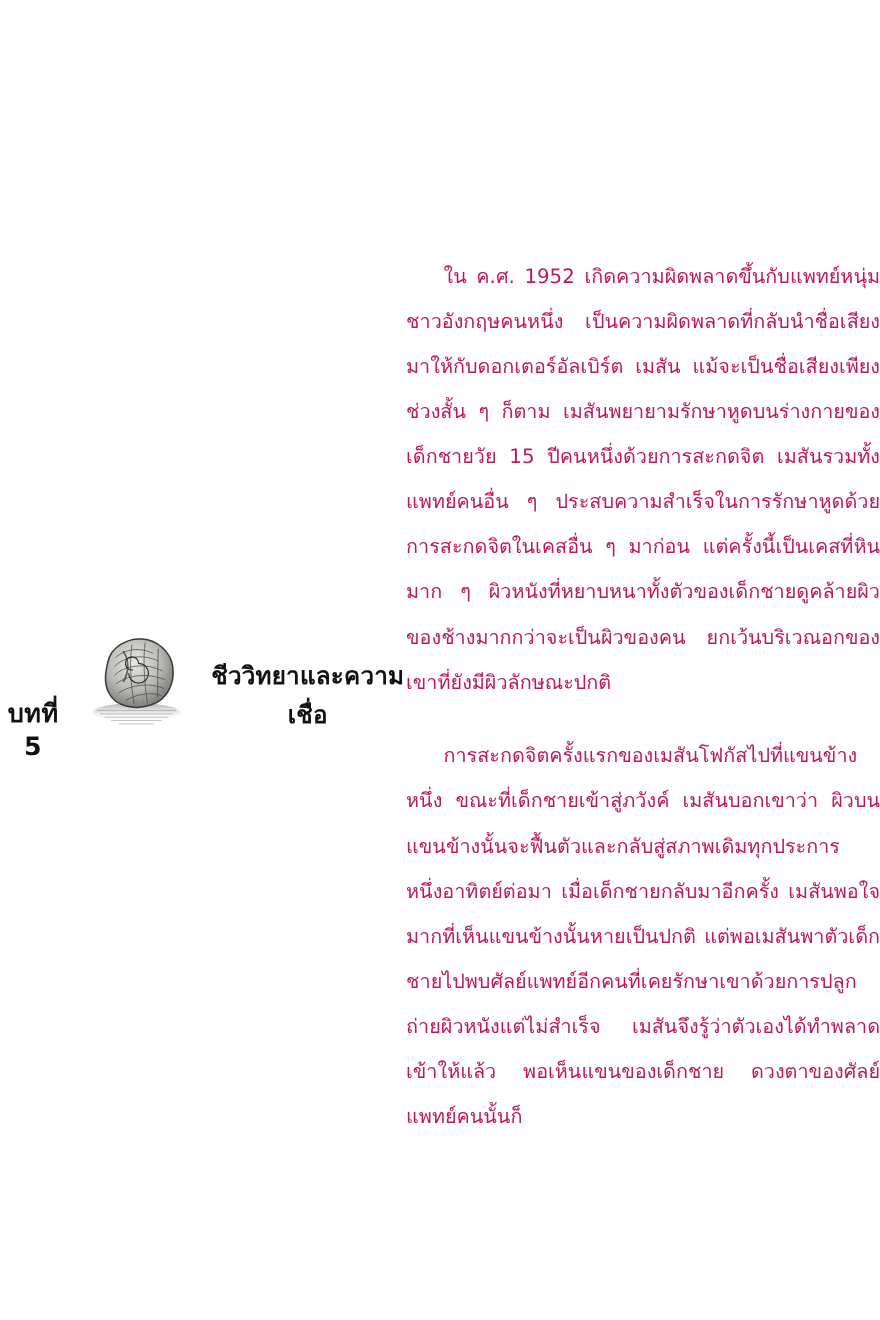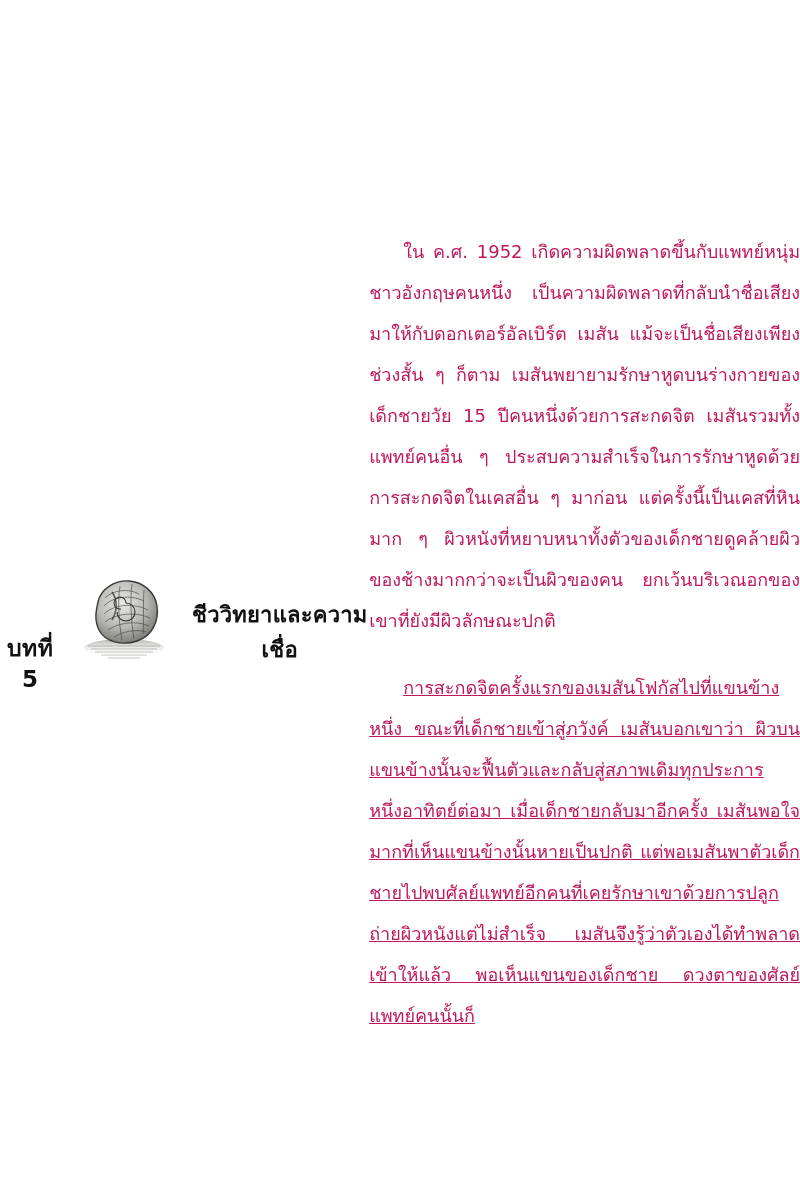--- a/index.html
+++ b/index.html
@@ -60,21 +60,20 @@
     color: #be185d;
     text-align: justify;
     text-justify: inter-word;
   }
   .body-text p {
     margin: 0 0 26px 0;
     text-indent: 34px;
   }
   .body-text p:last-child {
     margin-bottom: 0;
-    text-decoration: underline;
   }
   .page-number {
     position: absolute;
     bottom: 48px;
     left: 0;
     right: 0;
     text-align: center;
     font-size: 17px;
     color: #222;
   }

